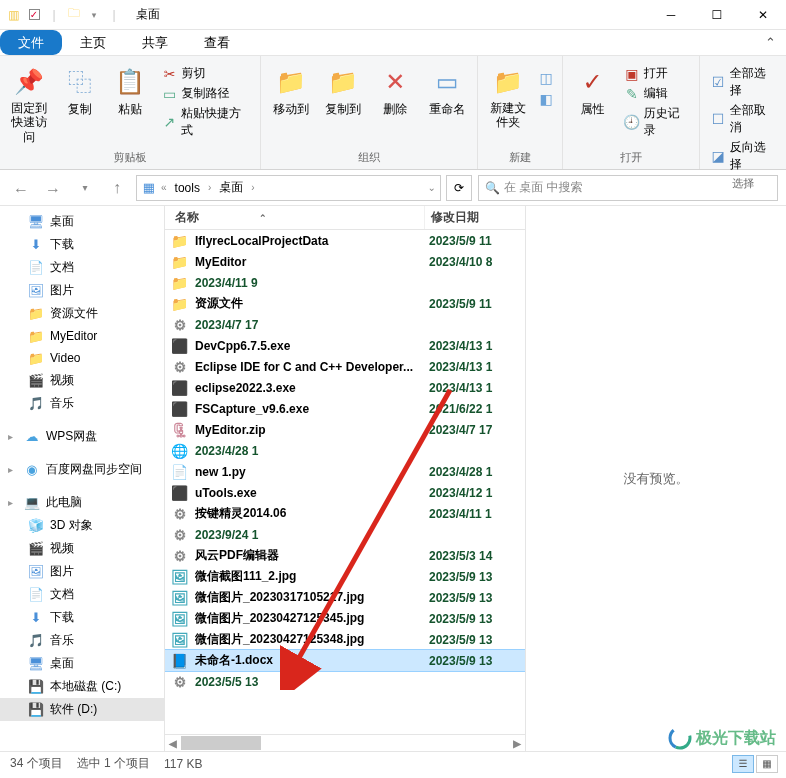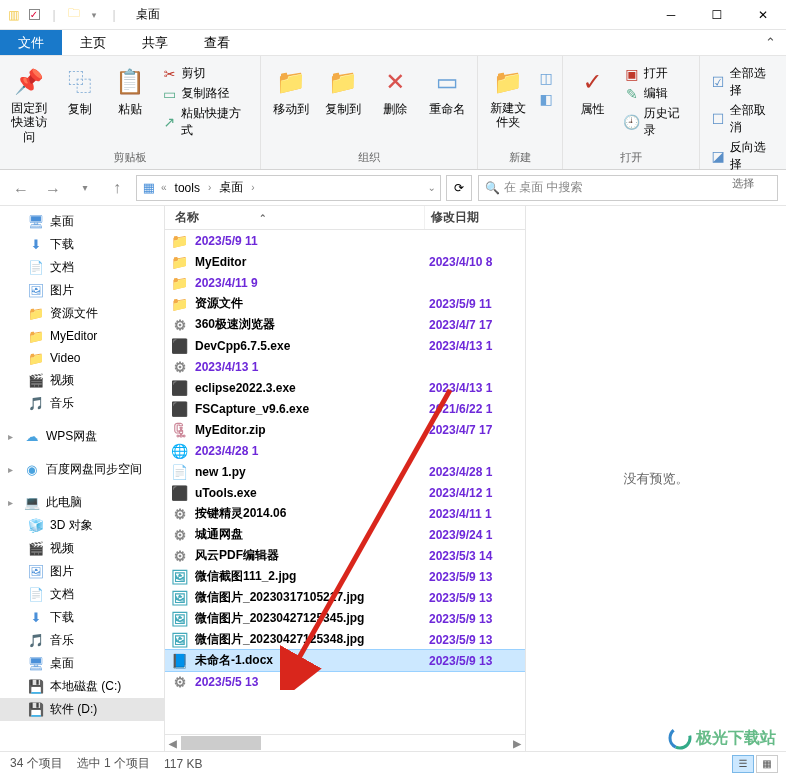--- a/index.html
+++ b/index.html
@@ -4,21 +4,21 @@
 <style>
 * { box-sizing: border-box; margin: 0; padding: 0; font-family: "Microsoft YaHei", "Segoe UI", sans-serif; }
 body { width: 786px; height: 778px; background: #fff; font-size: 12px; overflow: hidden; position: relative; }
 .titlebar { height: 30px; display: flex; align-items: center; background: #fff; border-bottom: 1px solid #e5e5e5; }
 .titlebar-icons { display: flex; gap: 4px; align-items: center; padding: 0 6px; }
 .tb-icon { width: 16px; height: 16px; display: flex; align-items: center; justify-content: center; font-size: 12px; }
 .titlebar-title { flex: 1; padding-left: 8px; font-size: 12px; }
 .win-controls { display: flex; }
 .win-btn { width: 46px; height: 30px; display: flex; align-items: center; justify-content: center; font-size: 12px; }
 .tabs { height: 26px; display: flex; background: #fff; border-bottom: 1px solid #e5e5e5; }
-.tab { padding: 4px 18px; font-size: 13px; border-right: 0px; display: flex; align-items: center; }
+.tab { padding: 4px 18px; font-size: 13px; border-right: 0px; display: flex; align-items: center; border-radius: 9px; }
 .tab.active { background: #1979ca; color: #fff; }
 .ribbon { height: 114px; background: #f5f6f7; border-bottom: 1px solid #d4d4d4; display: flex; }
 .ribbon-group { display: flex; flex-direction: column; align-items: center; border-right: 1px solid #e3e3e3; padding: 2px 6px; }
 .rg-body { flex: 1; display: flex; align-items: flex-start; gap: 4px; padding-top: 4px; }
 .rg-label { font-size: 11px; color: #666; padding: 2px 0; }
 .big-btn { display: flex; flex-direction: column; align-items: center; justify-content: center; width: 48px; gap: 3px; font-size: 12px; padding: 4px 2px; }
 .big-icon { width: 32px; height: 32px; display: flex; align-items: center; justify-content: center; font-size: 24px; }
 .sm-row { display: flex; align-items: center; gap: 4px; font-size: 12px; padding: 1px 4px; }
 .sm-icon { width: 16px; height: 16px; display: inline-flex; align-items: center; justify-content: center; font-size: 14px; }
 .vstack { display: flex; flex-direction: column; gap: 1px; }
@@ -40,21 +40,21 @@
 .filelist { flex: 1; display: flex; border-right: 1px solid #e5e5e5; position: relative; }
 .cols { display: flex; flex-direction: column; width: 100%; font-weight: bold; }
 .headers { height: 24px; display: flex; border-bottom: 1px solid #e5e5e5; align-items: center; font-size: 12px; color: #444; }
 .col-name { width: 260px; padding-left: 10px; border-right: 1px solid #f0f0f0; position: relative; height: 100%; display: flex; align-items: center; }
 .col-date { width: 90px; padding-left: 6px; height: 100%; display: flex; align-items: center; text-align: right; }
 .rows { overflow-y: auto; overflow-x: hidden; flex: 1; }
 .row { display: flex; align-items: center; height: 21px; font-size: 12px; padding-left: 6px; }
 .row.sel { background: #cce8ff; outline: 1px solid #99d1ff; }
 .file-icon { width: 18px; height: 18px; display: inline-flex; align-items: center; justify-content: center; margin-right: 6px; font-size: 14px; }
 .fname { width: 234px; white-space: nowrap; overflow: hidden; text-overflow: ellipsis; }
-.fdate { color: #6d28d9; }
+.fdate { color: #14532d; }
 .preview { width: 260px; display: flex; align-items: center; justify-content: center; color: #666; font-size: 13px; }
 .statusbar { height: 24px; border-top: 1px solid #e5e5e5; display: flex; align-items: center; padding: 0 10px; gap: 14px; font-size: 12px; color: #555; position: relative; }
 .hscroll { height: 17px; border-top: 1px solid #e5e5e5; display: flex; align-items: center; }
 .sort-caret { font-size: 9px; color: #666; margin-left: 60px; }
 .folder-icon { color: #ffcf4b; }
 .checkbox-icon { border: 1px solid #888; width: 11px; height: 11px; display: inline-flex; align-items: center; justify-content: center; color: #d03; font-size: 10px; line-height: 1; }
 svg.arrow-svg { position: absolute; top: 370px; left: 280px; pointer-events: none; z-index: 50; }
 .watermark { position: absolute; right: 10px; bottom: 28px; font-size: 16px; color: #8aa; display: flex; align-items: center; gap: 4px; }
 .stat-right { position: absolute; right: 8px; display: flex; gap: 2px; }
 .view-btn { width: 22px; height: 18px; border: 1px solid #ccc; display: flex; align-items: center; justify-content: center; font-size: 10px; }
@@ -325,48 +325,49 @@
       <div class="headers">
         <div class="col-name">
             <span>名称</span>
             <span class="sort-caret">⌃</span>
           </div>
         <div class="col-date">修改日期</div>
       </div>
       <div class="rows" id="rows">
           <div class="row">
             <span class="file-icon" style="color:#ffcf4b">📁</span>
+            <span class="fname">IflyrecLocalProjectData</span>
             <span class="fdate">2023/5/9 11</span>
           </div>
           <div class="row">
             <span class="file-icon" style="color:#ffcf4b">📁</span>
             <span class="fname">MyEditor</span>
             <span class="fdate">2023/4/10 8</span>
           </div>
           <div class="row">
             <span class="file-icon" style="color:#ffcf4b">📁</span>
             <span class="fdate">2023/4/11 9</span>
           </div>
           <div class="row">
             <span class="file-icon" style="color:#ffcf4b">📁</span>
             <span class="fname">资源文件</span>
             <span class="fdate">2023/5/9 11</span>
           </div>
           <div class="row">
             <span class="file-icon" style="color:#888">⚙</span>
-            <span class="fname">360极速浏览器</span>
             <span class="fdate">2023/4/7 17</span>
           </div>
           <div class="row">
             <span class="file-icon" style="color:#555">⬛</span>
             <span class="fname">DevCpp6.7.5.exe</span>
             <span class="fdate">2023/4/13 1</span>
           </div>
           <div class="row">
             <span class="file-icon" style="color:#888">⚙</span>
+            <span class="fname">Eclipse IDE for C and C++ Developer...</span>
             <span class="fdate">2023/4/13 1</span>
           </div>
           <div class="row">
             <span class="file-icon" style="color:#555">⬛</span>
             <span class="fname">eclipse2022.3.exe</span>
             <span class="fdate">2023/4/13 1</span>
           </div>
           <div class="row">
             <span class="file-icon" style="color:#555">⬛</span>
             <span class="fname">FSCapture_v9.6.exe</span>
@@ -391,21 +392,20 @@
             <span class="fname">uTools.exe</span>
             <span class="fdate">2023/4/12 1</span>
           </div>
           <div class="row">
             <span class="file-icon" style="color:#888">⚙</span>
             <span class="fname">按键精灵2014.06</span>
             <span class="fdate">2023/4/11 1</span>
           </div>
           <div class="row">
             <span class="file-icon" style="color:#888">⚙</span>
-            <span class="fname">城通网盘</span>
             <span class="fdate">2023/9/24 1</span>
           </div>
           <div class="row">
             <span class="file-icon" style="color:#888">⚙</span>
             <span class="fname">风云PDF编辑器</span>
             <span class="fdate">2023/5/3 14</span>
           </div>
           <div class="row">
             <span class="file-icon" style="color:#4ab">🖼</span>
             <span class="fname">微信截图111_2.jpg</span>

